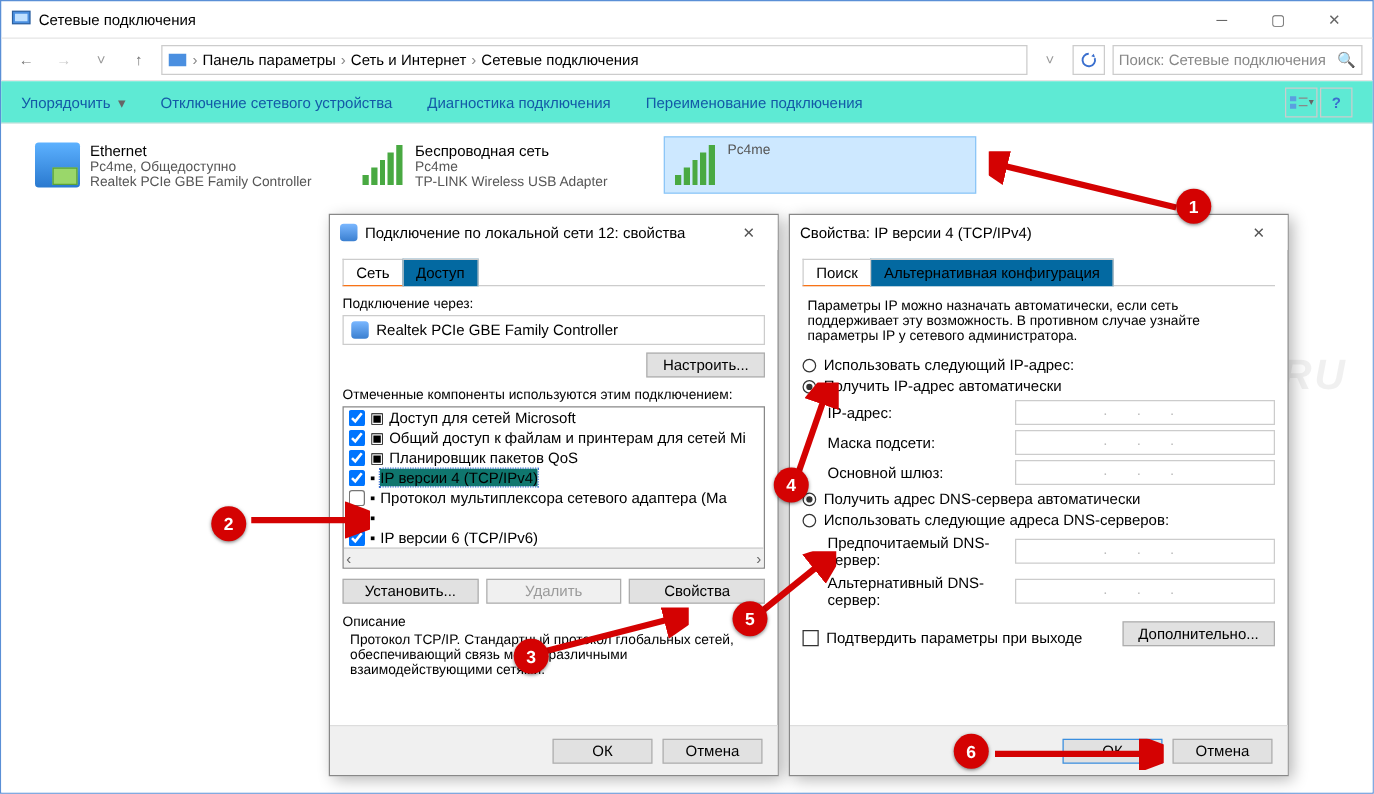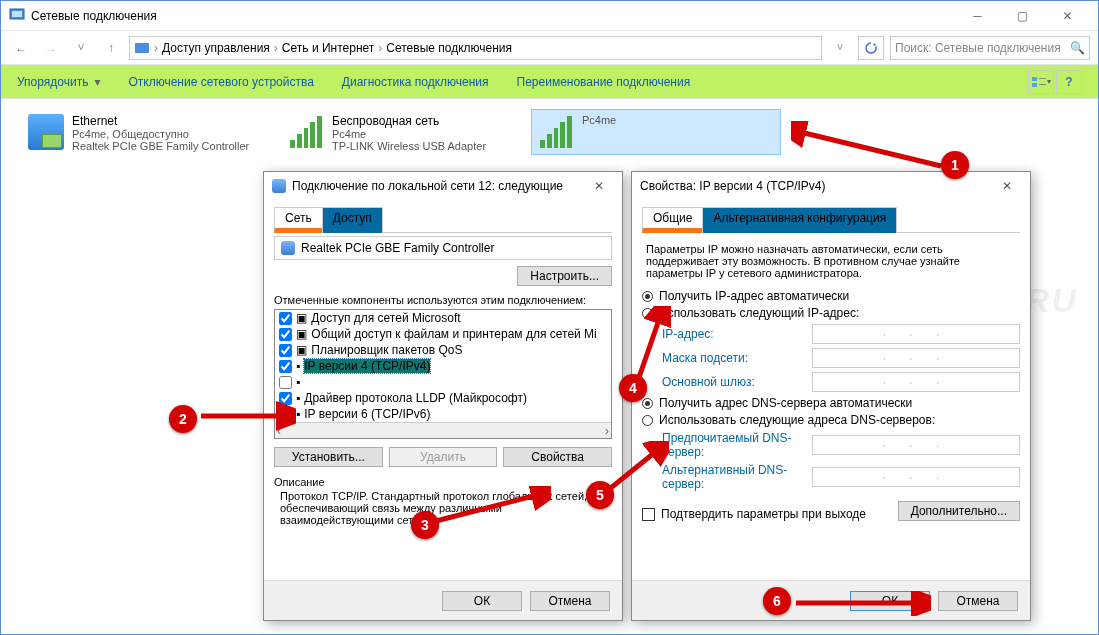--- a/index.html
+++ b/index.html
@@ -8,21 +8,21 @@
   .titlebar{height:30px;display:flex;align-items:center;padding:0 8px;border-bottom:1px solid #e5e5e5}
   .titlebar .title{margin-left:6px;color:#000}
   .win-controls{margin-left:auto;display:flex}
   .win-controls div{width:45px;height:28px;display:flex;align-items:center;justify-content:center;color:#666}
   .addrbar{height:34px;display:flex;align-items:center;gap:6px;padding:0 8px;border-bottom:1px solid #e5e5e5}
   .nav-btn{width:24px;height:24px;display:flex;align-items:center;justify-content:center;color:#777}
   .crumb-box{flex:1;height:24px;border:1px solid #ccc;display:flex;align-items:center;padding:0 4px;gap:4px}
   .crumb-box span{color:#000}.crumb-box .sep{color:#888}
   .refresh-box{width:26px;height:24px;border:1px solid #ccc;display:flex;align-items:center;justify-content:center;color:#3a6fce}
   .search-box{width:200px;height:24px;border:1px solid #ccc;display:flex;align-items:center;padding:0 4px;color:#888}
-  .toolbar{height:34px;background:#bef264;border-bottom:1px solid #e0e0e0;display:flex;align-items:center;gap:28px;padding:0 16px}
+  .toolbar{height:34px;background:#5eead4;border-bottom:1px solid #e0e0e0;display:flex;align-items:center;gap:28px;padding:0 16px}
   .toolbar span{color:#135aa7}
   .toolbar .chev{color:#666;margin-left:-22px}
   .toolbar-end{margin-left:auto;display:flex;gap:2px}
   .tb-icon{width:26px;height:24px;border:1px solid transparent;display:flex;align-items:center;justify-content:center}
   .content{position:relative;height:calc(100% - 30px - 34px - 34px);background:#fff}
   .conn{position:absolute;display:flex;gap:8px;padding:4px 6px;border:1px solid transparent}
   .conn.sel{background:#cde8ff;border-color:#8cc6f7}
   .conn-text .name{color:#000}
   .conn-text .sub{color:#555;font-size:11px}
   .conn-text .adapter{color:#555;font-size:11px}
@@ -35,37 +35,37 @@
   .sigbars span:nth-child(5){height:32px}
 
   .dialog{position:absolute;background:#fff;border:1px solid #888;box-shadow:3px 3px 12px rgba(0,0,0,.3)}
   .dlg1{left:262px;top:170px;width:360px;height:450px}
   .dlg2{left:630px;top:170px;width:400px;height:450px}
   .dlg-titlebar{height:28px;display:flex;align-items:center;padding:0 8px;background:#fff}
   .dlg-close{margin-left:auto;width:30px;text-align:center;color:#555}
   .dlg-body{padding:8px 10px}
   .tabs{display:flex;border-bottom:1px solid #ccc;margin-top:-2px}
   .tab{padding:3px 10px;border:1px solid #ccc;border-bottom:none;margin-right:-1px;background:#fff;position:relative;top:1px}
-  .tab.active{background:#fff;border-bottom:5px solid #f97316}
+  .tab.active{background:#fff;border-bottom:1px solid #f97316}
   .tab:not(.active){background:#0369a1}
   .group{margin-top:8px;font-size:11px}
   .adapterbox{border:1px solid #ccc;margin-top:3px;padding:4px 6px;display:flex;align-items:center;gap:6px}
   .btn{border:1px solid #adadad;background:#e1e1e1;padding:2px 12px;font-size:12px;cursor:pointer;min-width:80px;text-align:center}
   .btn.dis{color:#9a9a9a;background:#f0f0f0}
   .right{float:right}
   .complist{border:1px solid #888;height:130px;margin-top:3px;overflow:hidden;position:relative}
   .comp-item{display:flex;align-items:center;gap:4px;padding:1px 4px;font-size:11px}
   .comp-item.hl span:last-child{background:#0f766e;outline:1px dotted #3a6fce}
   .sb-h{position:absolute;left:0;right:0;bottom:0;height:16px;background:#f0f0f0;border-top:1px solid #ccc;display:flex;align-items:center;justify-content:space-between;padding:0 2px;color:#666}
   .btnrow{display:flex;gap:6px;margin-top:8px}
   .radio{display:flex;align-items:center;gap:6px;margin:3px 0}
   .radio .dot{width:11px;height:11px;border:1px solid #333;border-radius:50%;display:flex;align-items:center;justify-content:center}
   .radio.on .dot::after{content:"";width:5px;height:5px;background:#333;border-radius:50%}
   .field-row{display:flex;align-items:center;margin:4px 0 4px 20px}
-  .field-row label{color:#0369a1;width:150px}
+  .field-row label{color:#000000;width:150px}
   .ip-input{flex:1;height:20px;border:1px solid #ccc;background:#fff;color:#bbb;text-align:center;letter-spacing:10px}
   .chk-row{display:flex;align-items:flex-end;gap:6px;margin-top:10px}
   .chk{width:13px;height:13px;border:1px solid #333;background:#fff}
   .dlg-footer{position:absolute;left:0;right:0;bottom:0;height:40px;background:#f0f0f0;border-top:1px solid #ddd;display:flex;align-items:center;justify-content:flex-end;gap:8px;padding:0 12px}
 
   .marker{position:absolute;width:28px;height:28px;background:#d40202;border-radius:50%;color:#fff;display:flex;align-items:center;justify-content:center;font-weight:bold;font-size:14px;box-shadow:0 1px 3px rgba(0,0,0,.5);z-index:50}
   .arrow{position:absolute;z-index:40;pointer-events:none}
   .watermark{position:absolute;right:20px;top:280px;font-size:34px;font-weight:bold;color:rgba(0,0,0,.06);letter-spacing:2px;font-style:italic}
   .mic-icon{width:14px;height:14px;border-radius:3px;background:linear-gradient(#7ab7ff,#3a7fd0)}
 </style>
@@ -92,21 +92,21 @@
   <div class="addrbar">
     <div class="nav-btn">←</div>
     <div class="nav-btn" style="color:#ccc">→</div>
     <div class="nav-btn" style="color:#999">˅</div>
     <div class="nav-btn">↑</div>
     <div class="crumb-box">
       <svg width="16" height="16">
           <rect x="1" y="3" width="14" height="10" fill="#4a8fe0"></rect>
         </svg>
       <span class="sep">›</span>
-      <span>Доступ управления</span>
+      <span>Панель параметры</span>
       <span class="sep">›</span>
       <span>Сеть и Интернет</span>
       <span class="sep">›</span>
       <span>Сетевые подключения</span>
     </div>
     <div class="nav-btn" style="color:#999">˅</div>
     <div class="refresh-box">
       <svg width="14" height="14" viewBox="0 0 14 14">
           <path d="M7 2a5 5 0 1 0 4.8 3.5" fill="none" stroke="#3a6fce" stroke-width="1.5"></path>
           <path d="M11 2l1 3-3-1z" fill="#3a6fce"></path>
@@ -179,28 +179,29 @@
         <div class="sub">Pc4me</div>
       </div>
     </div>
   </div>
 
   <div class="watermark">PC4ME.RU</div>
 
   <div class="dialog dlg1">
     <div class="dlg-titlebar">
       <span class="mic-icon"></span>
-      <span style="margin-left:6px">Подключение по локальной сети 12: следующие</span>
+      <span style="margin-left:6px">Подключение по локальной сети 12: свойства</span>
       <div class="dlg-close">✕</div>
     </div>
     <div class="dlg-body">
       <div class="tabs">
         <div class="tab active">Сеть</div>
         <div class="tab">Доступ</div>
       </div>
+      <div class="group">Подключение через:</div>
       <div class="adapterbox">
         <span class="mic-icon"></span>
         <span>Realtek PCIe GBE Family Controller</span>
       </div>
       <div style="margin-top:6px">
           <div class="btn right">Настроить...</div>
         </div>
       <div style="clear:both"></div>
       <div class="group">Отмеченные компоненты используются этим подключением:</div>
       <div class="complist">
@@ -220,25 +221,25 @@
             <span>Планировщик пакетов QoS</span>
           </div>
         <div class="comp-item hl">
             <input type="checkbox" checked="" style="">
             <span>▪</span>
             <span>IP версии 4 (TCP/IPv4)</span>
           </div>
         <div class="comp-item">
             <input type="checkbox" style="">
             <span>▪</span>
+            <span>Протокол мультиплексора сетевого адаптера (Ма</span>
           </div>
         <div class="comp-item">
             <input type="checkbox" checked="" style="">
             <span>▪</span>
-            <span>Драйвер протокола LLDP (Майкрософт)</span>
           </div>
         <div class="comp-item">
             <input type="checkbox" checked="" style="">
             <span>▪</span>
             <span>IP версии 6 (TCP/IPv6)</span>
           </div>
         <div class="sb-h">
             <span>‹</span>
             <span>›</span>
           </div>
@@ -257,33 +258,33 @@
     </div>
   </div>
 
   <div class="dialog dlg2">
     <div class="dlg-titlebar">
       <span>Свойства: IP версии 4 (TCP/IPv4)</span>
       <div class="dlg-close">✕</div>
     </div>
     <div class="dlg-body">
       <div class="tabs">
-        <div class="tab active">Общие</div>
+        <div class="tab active">Поиск</div>
         <div class="tab">Альтернативная конфигурация</div>
       </div>
       <div style="font-size:11px;margin-top:10px;padding:0 4px">Параметры IP можно назначать автоматически, если сеть поддерживает эту возможность. В противном случае узнайте параметры IP у сетевого администратора.</div>
 
       <div style="margin-top:10px">
+        <div class="radio">
+            <span class="dot"></span>
+            <span>Использовать следующий IP-адрес:</span>
+          </div>
         <div class="radio on">
             <span class="dot"></span>
             <span>Получить IP-адрес автоматически</span>
-          </div>
-        <div class="radio">
-            <span class="dot"></span>
-            <span>Использовать следующий IP-адрес:</span>
           </div>
         <div class="field-row">
             <label>IP-адрес:</label>
             <div class="ip-input">. . .</div>
           </div>
         <div class="field-row">
             <label>Маска подсети:</label>
             <div class="ip-input">. . .</div>
           </div>
         <div class="field-row">

